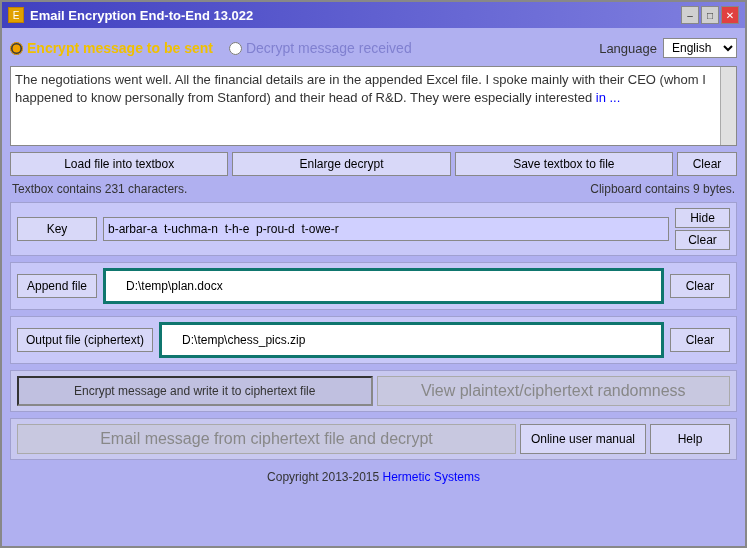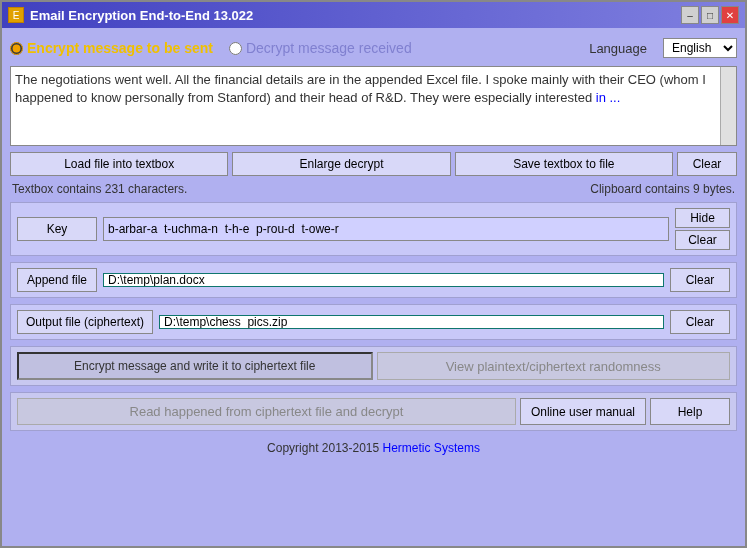--- a/index.html
+++ b/index.html
@@ -97,21 +97,21 @@
       font-weight: bold;
       font-size: 14px;
     }
     .decrypt-label {
       color: #8080d0;
       font-size: 14px;
     }
     .lang-group {
       display: flex;
       align-items: center;
-      gap: 16px;
+      gap: 6px;
     }
     .lang-label { font-size: 13px; color: #333; }
     .lang-select {
       border: 1px solid #888;
       padding: 1px 4px;
       font-size: 12px;
       background: white;
     }
     .textbox-area {
       background: white;
@@ -162,25 +162,25 @@
       border: 1px solid #888;
       padding: 3px 8px;
       cursor: pointer;
       font-size: 12px;
       min-height: 24px;
       min-width: 80px;
       text-align: center;
     }
     .field-input {
       flex: 1;
-      border: 1px solid #0f766e;
-      padding: 2px 4px;
+      border: 3px solid #0f766e;
+      padding: 2px 20px;
       font-size: 12px;
       background: white;
-      height: 14px;
+      height: 36px;
     }
     .key-field-input {
       flex: 1;
       border: 1px solid #888;
       padding: 2px 4px;
       font-size: 12px;
       background: #d0d0ff;
       height: 24px;
     }
     .side-btns {
@@ -204,21 +204,21 @@
       cursor: pointer;
       font-size: 12px;
       flex: 1;
       text-align: center;
       color: #333;
     }
     .action-btn-disabled {
       background: #c8c8e0;
       border: 1px solid #aaa;
       padding: 5px 10px;
-      font-size: 13px;
+      font-size: 16px;
       flex: 1;
       text-align: center;
       color: #888;
       cursor: default;
     }
     .action-btn-secondary {
       background: #d8d8f8;
       border: 1px solid #888;
       padding: 5px 10px;
       cursor: pointer;
@@ -333,21 +333,21 @@
       <input class="field-input" type="text" value="D:\temp\chess_pics.zip" style="">
       <button class="btn btn-small">Clear</button>
     </div>
 
     <div class="bottom-row">
       <button class="action-btn-primary">Encrypt message and write it to ciphertext file</button>
       <button class="action-btn-disabled" disabled="">View plaintext/ciphertext randomness</button>
     </div>
 
     <div class="bottom-row">
-      <button class="action-btn-disabled" disabled="">Read happened from ciphertext file and decrypt</button>
+      <button class="action-btn-disabled" disabled="">Email message from ciphertext file and decrypt</button>
       <button class="action-btn-secondary">Online user manual</button>
       <button class="action-btn-secondary">Help</button>
     </div>
 
     <div class="footer">
       <span>Copyright 2013-2015 </span><a href="#">Hermetic Systems</a>
     </div>
 
   </div>
 </div>

